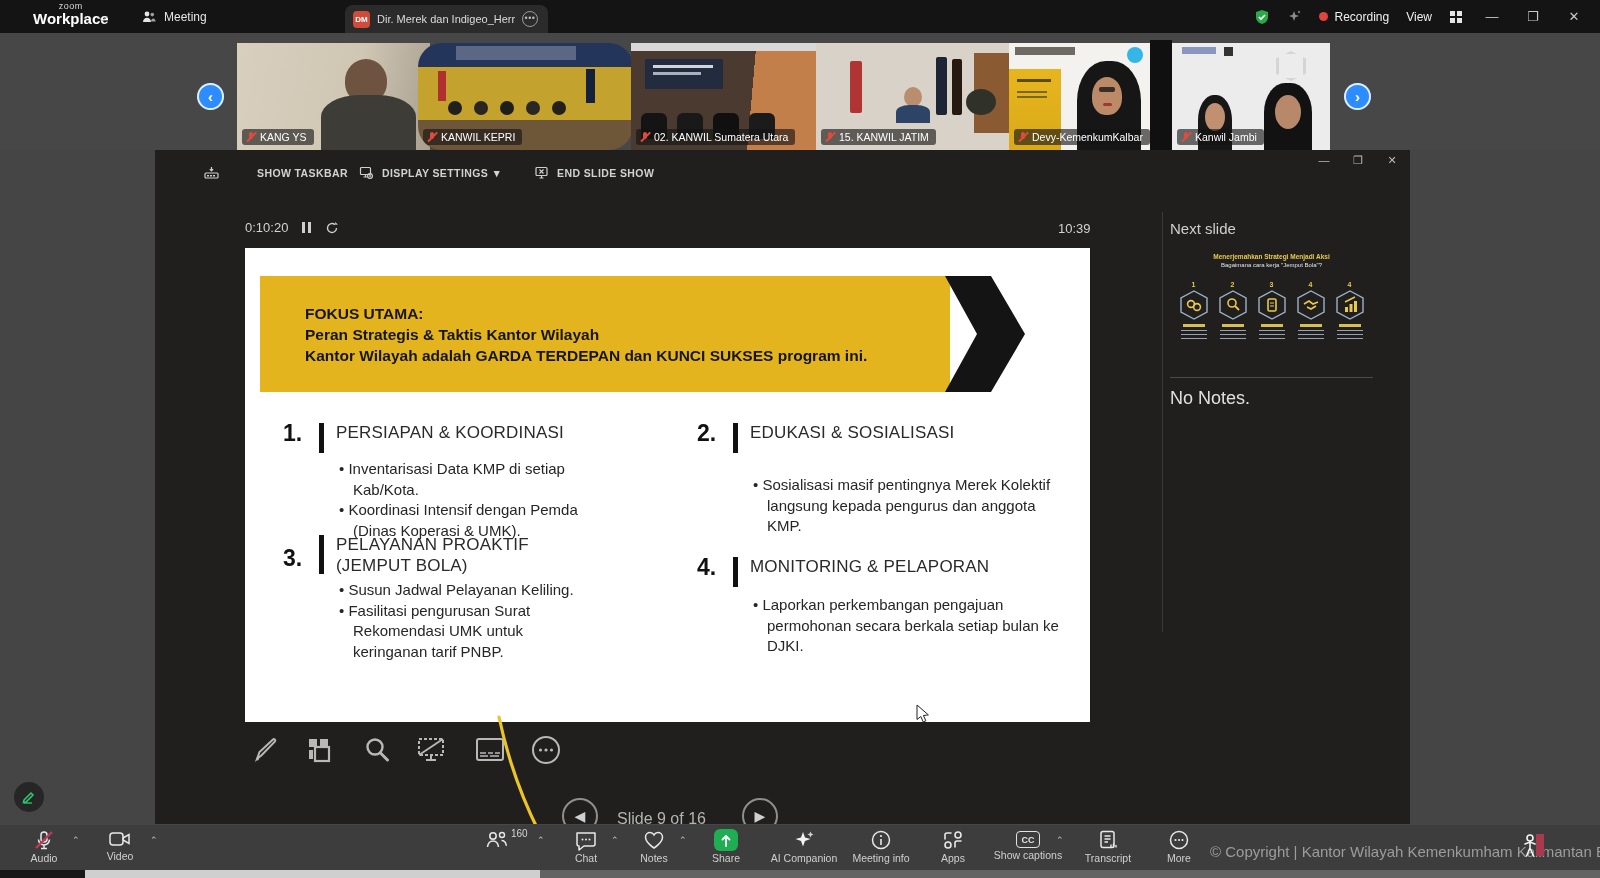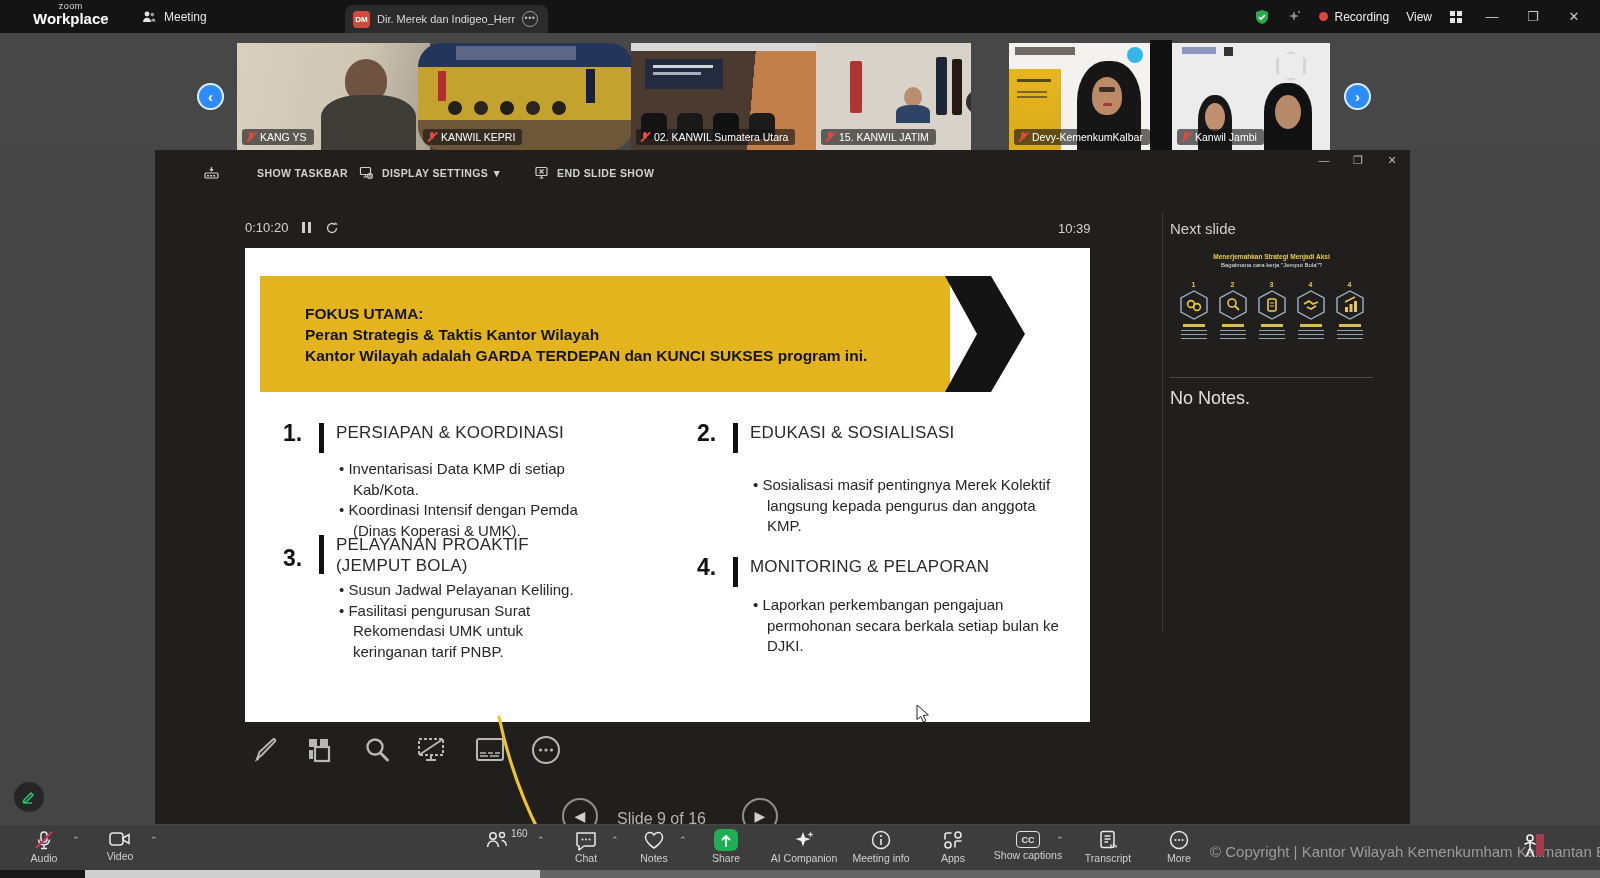--- a/index.html
+++ b/index.html
@@ -209,21 +209,21 @@
       </div>
       <div class="nameplate">
         <span class="mic-muted">
             <i></i>
             <b></b>
           </span>
         <span>02. KANWIL Sumatera Utara</span>
       </div>
     </div>
 
-    <div class="abs tile scene4" style="left:816px;width:155px;">
+    <div class="abs tile scene4" style="left:816px;width:193px;">
       <div class="ph" style="left:34px;top:18px;width:12px;height:52px;background:#b13434;border-radius:2px;"></div>
       <div class="ph" style="left:120px;top:14px;width:11px;height:58px;background:#1d2433;border-radius:2px;"></div>
       <div class="ph" style="left:136px;top:16px;width:10px;height:56px;background:#26190f;border-radius:2px;"></div>
       <div class="ph" style="left:88px;top:44px;width:18px;height:20px;border-radius:50%;background:#b98e6e;"></div>
       <div class="ph" style="left:80px;top:62px;width:34px;height:18px;border-radius:40% 40% 0 0;background:#2e4466;"></div>
       <div class="ph" style="left:158px;top:10px;width:35px;height:80px;background:#8a5b33;"></div>
       <div class="ph" style="left:150px;top:46px;width:30px;height:26px;border-radius:50%;background:#30322a;"></div>
       <div class="nameplate">
         <span class="mic-muted">
             <i></i>

